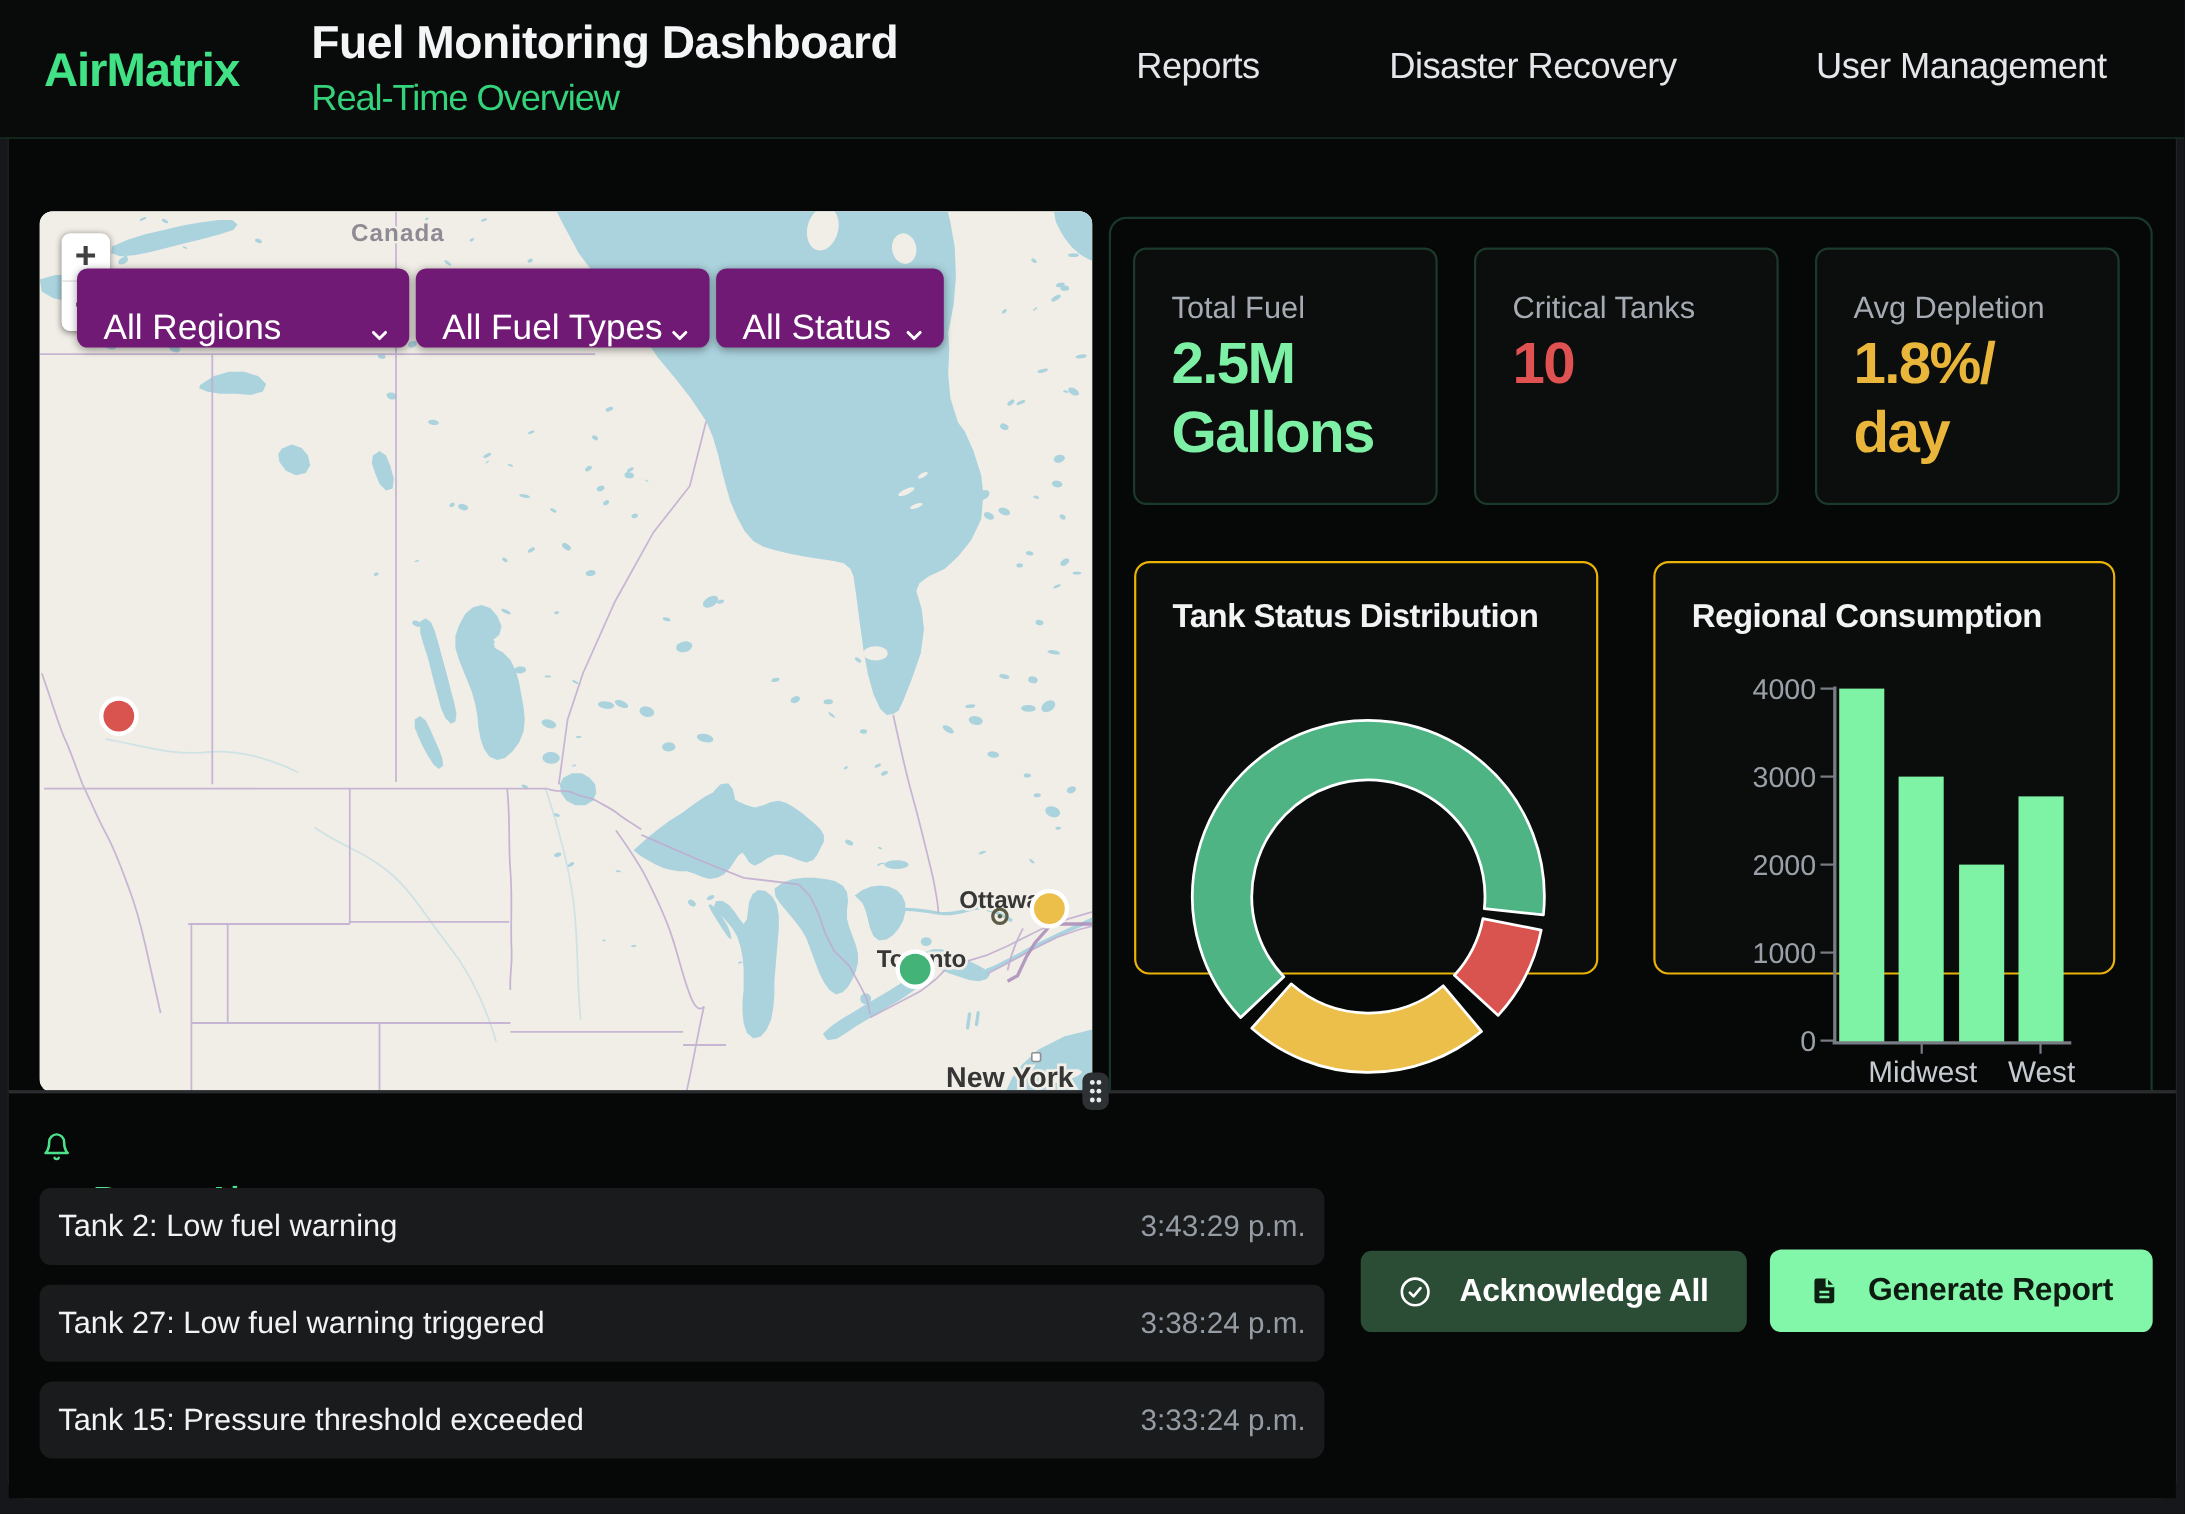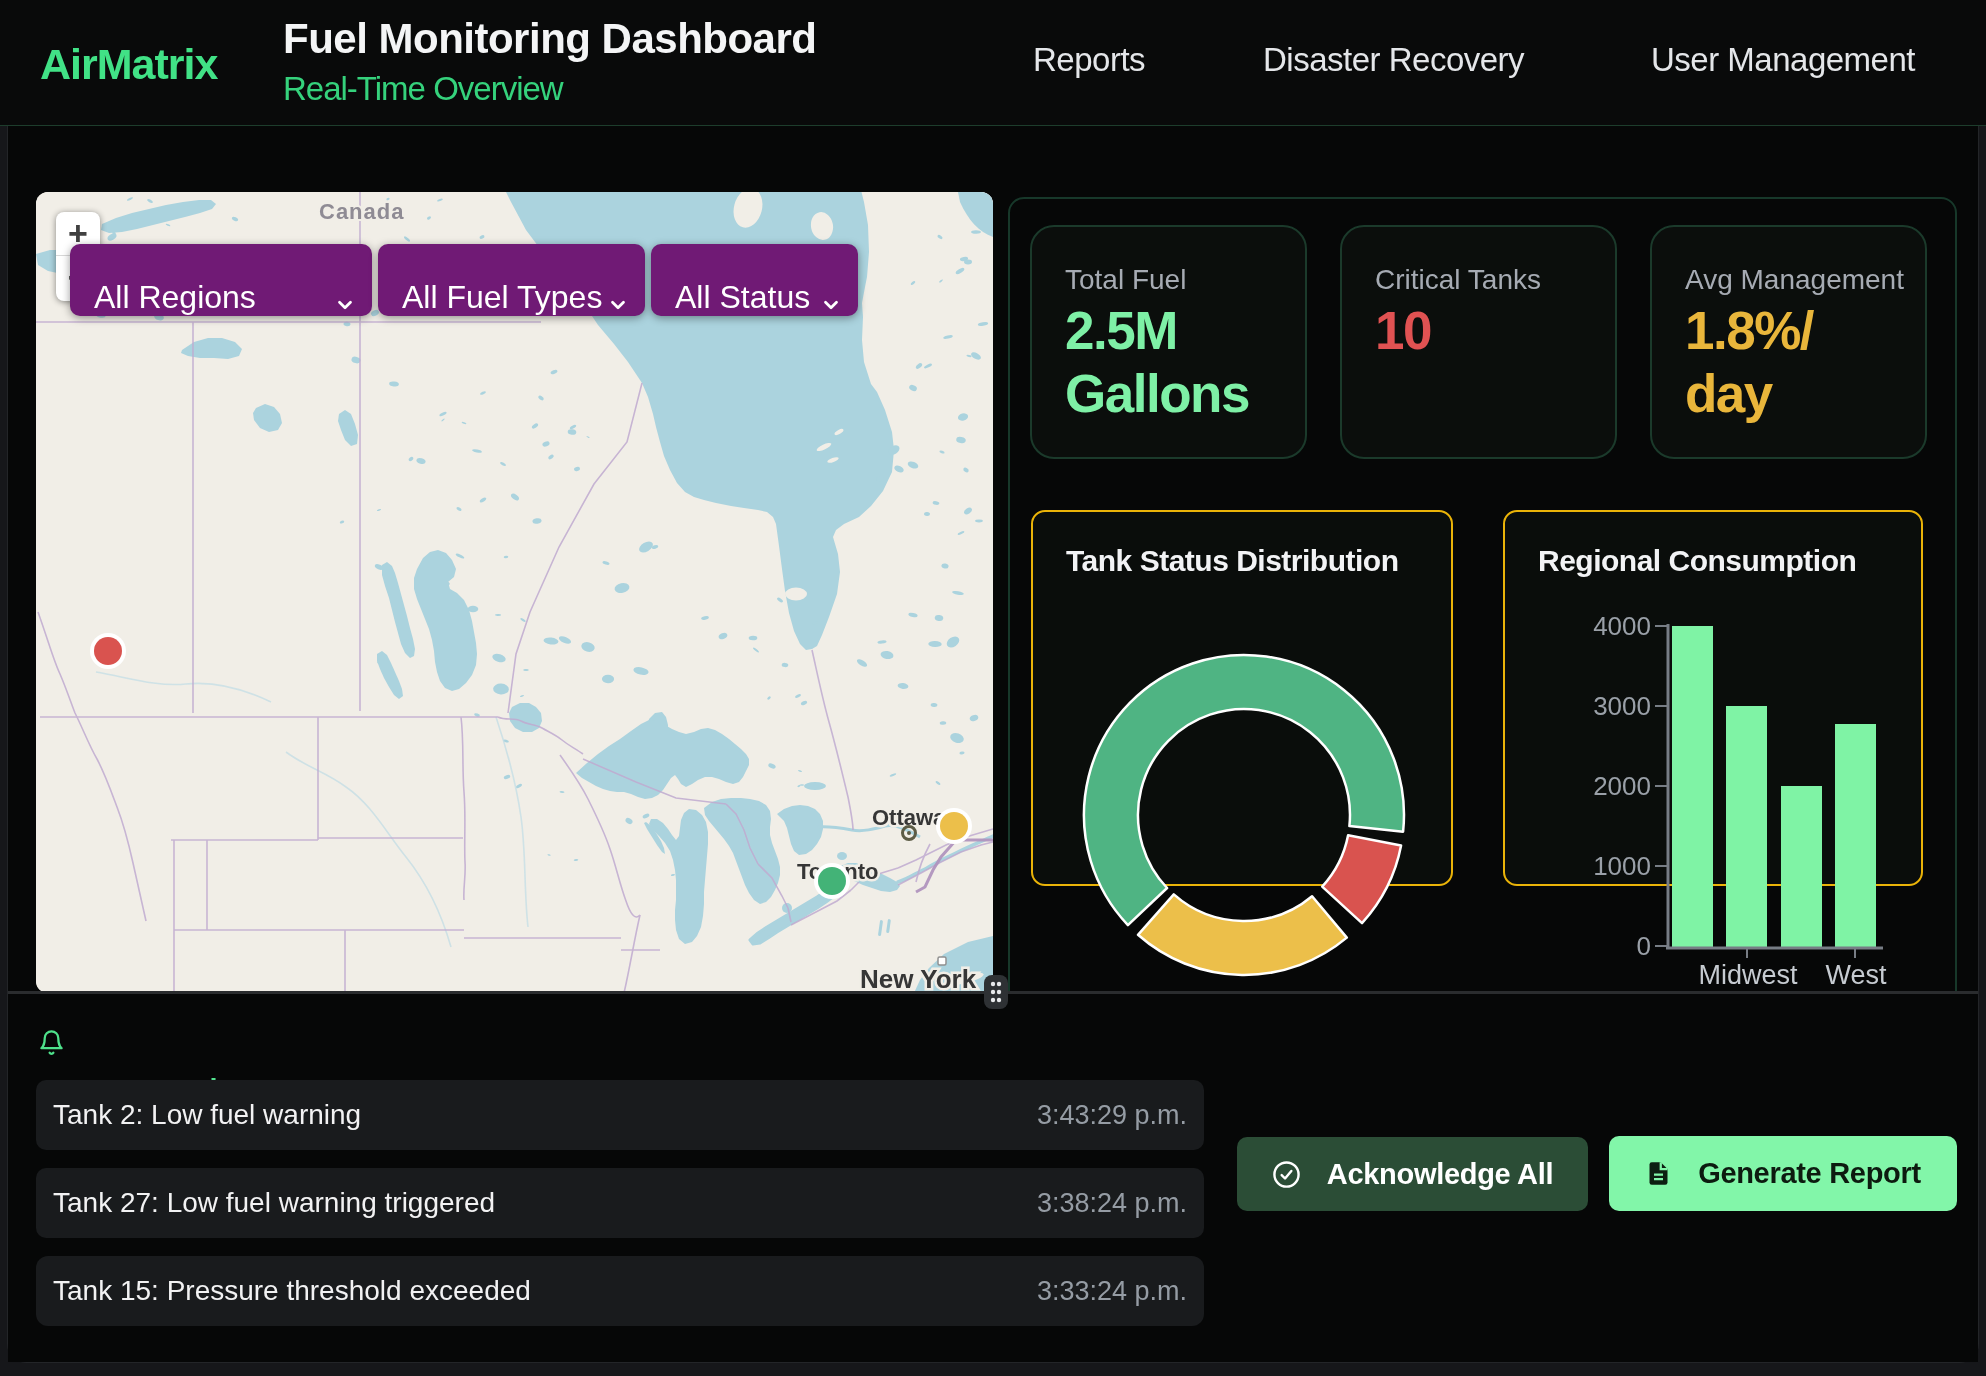--- a/index.html
+++ b/index.html
@@ -10,21 +10,21 @@
 .brand { left:40px; top:40px; font-size:43px; font-weight:700; color:#41e286; letter-spacing:-1px; }
 .title { left:283px; top:15px; font-size:42px; font-weight:700; color:#f4f5f6; letter-spacing:-0.5px; }
 .subtitle { left:283px; top:70px; font-size:33px; color:#35d27c; letter-spacing:-1px; }
 .navlink { top:41px; font-size:33px; color:#e4e6e9; letter-spacing:-0.5px; }
 #map { left:36px; top:192px; width:957px; height:801px; border-radius:12px; overflow:hidden; background:#f1eee7; }
 #zoomctl { left:56px; top:212px; width:44px; height:89px; background:#fff; border-radius:8px; box-shadow:0 1px 6px rgba(0,0,0,.45); }
 #zoomctl .plus { position:absolute; left:0; top:0; width:44px; height:44px; color:#404040; font-size:34px; font-weight:700; text-align:center; line-height:42px; border-bottom:1px solid #d8d8d8; }
 #zoomctl .minus { position:absolute; left:0; top:45px; width:44px; height:44px; color:#404040; font-size:34px; font-weight:700; text-align:center; line-height:40px; }
 .dd { top:244px; height:72px; background:#701a75; border-radius:10px; color:#fff; font-size:32px; display:flex; align-items:flex-end; justify-content:space-between; padding:0 16px 0 24px; box-shadow:0 2px 8px rgba(0,0,0,.4); white-space:nowrap; }
 #rpanel { left:1008px; top:197px; width:949px; height:1000px; border:2px solid #17382a; border-radius:16px; }
-.stat { top:225px; width:277px; height:234px; background:#0b0e0c; border:2px solid #1b3a2b; border-radius:24px; }
+.stat { top:225px; width:277px; height:234px; background:#0b0e0c; border:2px solid #1b3a2b; border-radius:12px; }
 .stat .lab { position:absolute; left:33px; top:37px; font-size:28px; color:#a6abb3; }
 .stat .val { position:absolute; left:33px; top:72px; font-size:53px; font-weight:700; line-height:63px; letter-spacing:-1.5px; }
 .chartcard { top:510px; height:376px; background:#0a0d0b; border:2px solid #eab308; border-radius:14px; }
 .chartcard .ct { position:absolute; left:33px; top:32px; font-size:30px; font-weight:700; color:#f2f3f5; letter-spacing:-0.5px; }
 #alerts { left:8px; top:993px; width:1970px; height:369px; background:#060707; }
 #divider { left:8px; top:991px; width:1970px; height:3px; background:#2a2c2e; }
 #griphandle { left:984px; top:975px; width:24px; height:34px; background:#2e3134; border-radius:8px; display:flex; align-items:center; justify-content:center; }
 .alerthead { left:85px; top:1074px; font-size:29px; font-weight:700; color:#52e28f; }
 .bellwrap { left:38px; top:1029px; }
 .arow { left:36px; width:1168px; height:70px; background:#191b1d; border-radius:10px; }
@@ -311,21 +311,21 @@
   <div class="abs" id="rpanel"></div>
   <div class="abs stat" style="left:1030px;">
       <div class="lab">Total Fuel</div>
       <div class="val" style="color:#7ef0a6;">2.5M<br>Gallons</div>
     </div>
   <div class="abs stat" style="left:1340px;">
       <div class="lab">Critical Tanks</div>
       <div class="val" style="color:#e05252;">10</div>
     </div>
   <div class="abs stat" style="left:1650px;">
-      <div class="lab">Avg Management</div>
+      <div class="lab">Avg Depletion</div>
       <div class="val" style="color:#e9b63b;">1.8%/<br>day</div>
     </div>
 
   <div class="abs chartcard" style="left:1031px; width:422px;">
       <div class="ct">Tank Status Distribution</div>
     <div style="position:absolute; left:0; top:0;"><svg width="422" height="480" viewBox="0 0 422 480">
 <path d="M94.9 413.1 A160 160 0 1 1 370.1 319.7 L316.4 314.1 A106 106 0 1 0 134.1 376.0 Z" fill="#4fb483" stroke="#ffffff" stroke-width="2.5" stroke-linejoin="round"></path>
           <path d="M368.1 333.5 A160 160 0 0 1 329.0 411.1 L289.2 374.6 A106 106 0 0 0 315.1 323.2 Z" fill="#d9534f" stroke="#ffffff" stroke-width="2.5" stroke-linejoin="round"></path>
           <path d="M313.8 425.6 A160 160 0 0 1 105.0 422.8 L140.8 382.4 A106 106 0 0 0 279.1 384.2 Z" fill="#ecbf4a" stroke="#ffffff" stroke-width="2.5" stroke-linejoin="round"></path>
 </svg></div>

